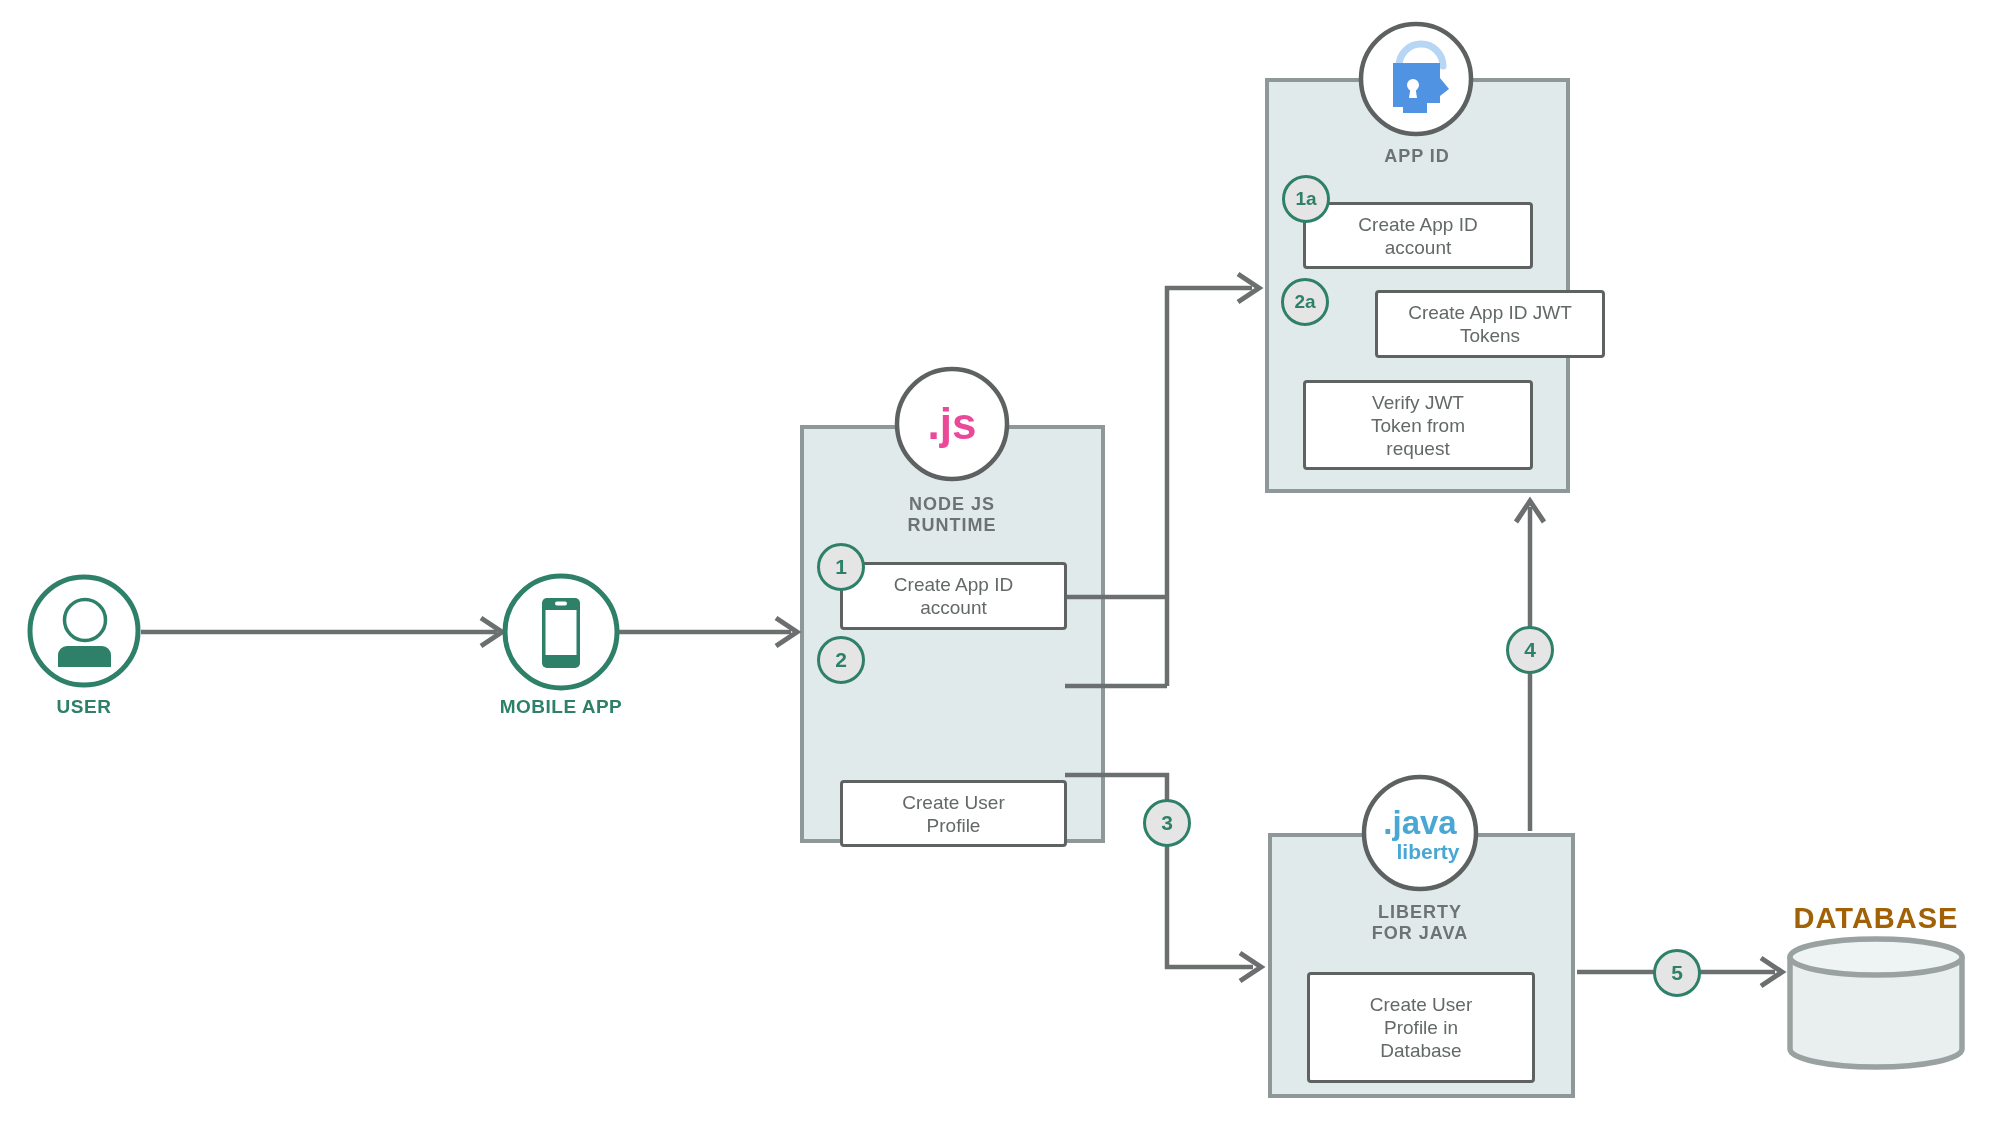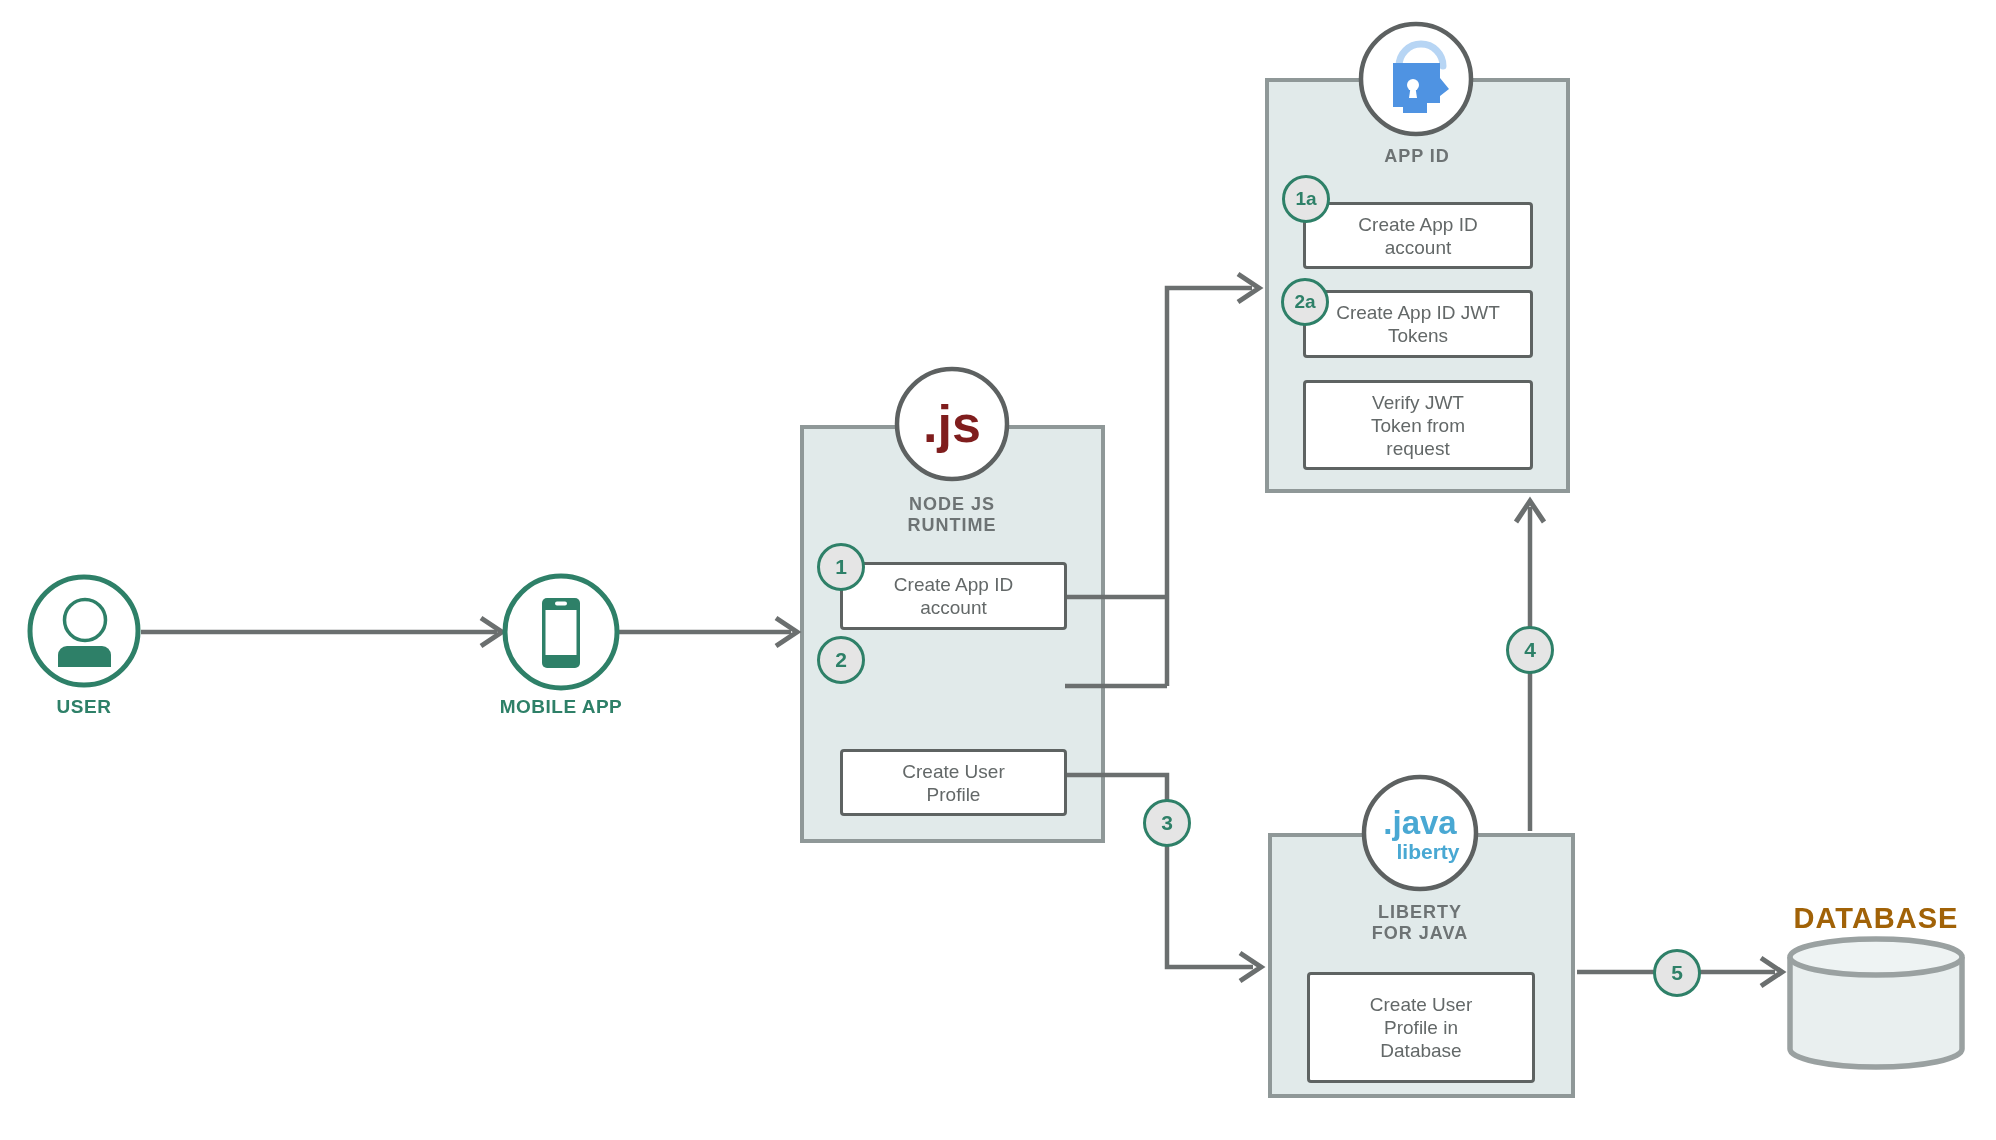--- a/index.html
+++ b/index.html
@@ -34,21 +34,21 @@
     position:absolute;z-index:3;text-align:center;color:#2e8068;font-size:19px;font-weight:bold;
     letter-spacing:0.5px;
   }
   .db-label{
     position:absolute;z-index:3;text-align:center;color:#a16207;font-size:29px;font-weight:bold;
     letter-spacing:1px;
   }
   .logo-js{
     position:absolute;z-index:3;left:897px;top:372px;width:110px;height:104px;
     display:flex;align-items:center;justify-content:center;
-    color:#7f1d1d;font-size:52px;font-weight:bold;
+    color:#ec4899;font-size:44px;font-weight:bold;
   }
   .logo-java{
     position:absolute;z-index:3;left:1365px;top:806px;width:110px;text-align:center;
     color:#49a8d3;font-weight:bold;line-height:1;
   }
   .logo-java .l1{font-size:33px;display:block;}
   .logo-java .l2{font-size:21px;display:block;margin-top:2px;margin-left:16px;}
 </style>
 </head>
 <body>
@@ -146,28 +146,28 @@
   <div class="panel-title" style="left:1317px;top:146px;width:200px;">
     <span>APP ID</span>
   </div>
   <div class="panel-title" style="left:1320px;top:902px;width:200px;">
     <span>LIBERTY FOR JAVA</span>
   </div>
 
   <div class="step" style="left:840px;top:562px;width:227px;height:68px;">
     <span>Create App ID account</span>
   </div>
-  <div class="step narrow" style="left:840px;top:749px;width:227px;height:67px;">
+  <div class="step narrow" style="left:840px;top:780px;width:227px;height:67px;">
     <span>Create User Profile</span>
   </div>
 
   <div class="step" style="left:1303px;top:202px;width:230px;height:67px;">
     <span>Create App ID account</span>
   </div>
-  <div class="step" style="left:1303px;top:290px;width:230px;height:68px;">
+  <div class="step" style="left:1375px;top:290px;width:230px;height:68px;">
     <span>Create App ID JWT Tokens</span>
   </div>
   <div class="step narrow" style="left:1303px;top:380px;width:230px;height:90px;">
     <span>Verify JWT Token from request</span>
   </div>
 
   <div class="step narrow" style="left:1307px;top:972px;width:228px;height:111px;">
     <span>Create User Profile in Database</span>
   </div>
 

